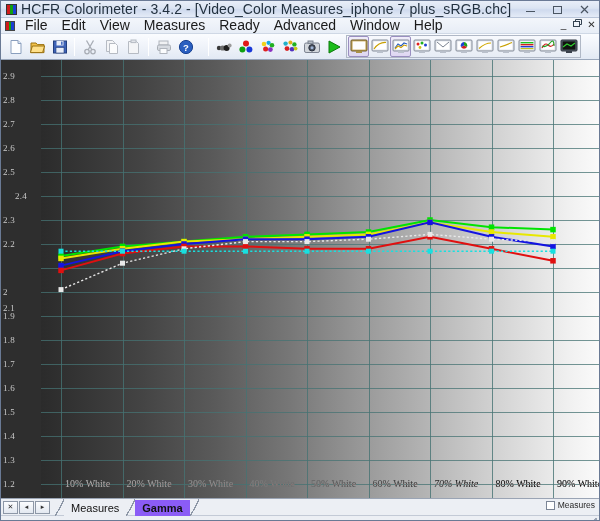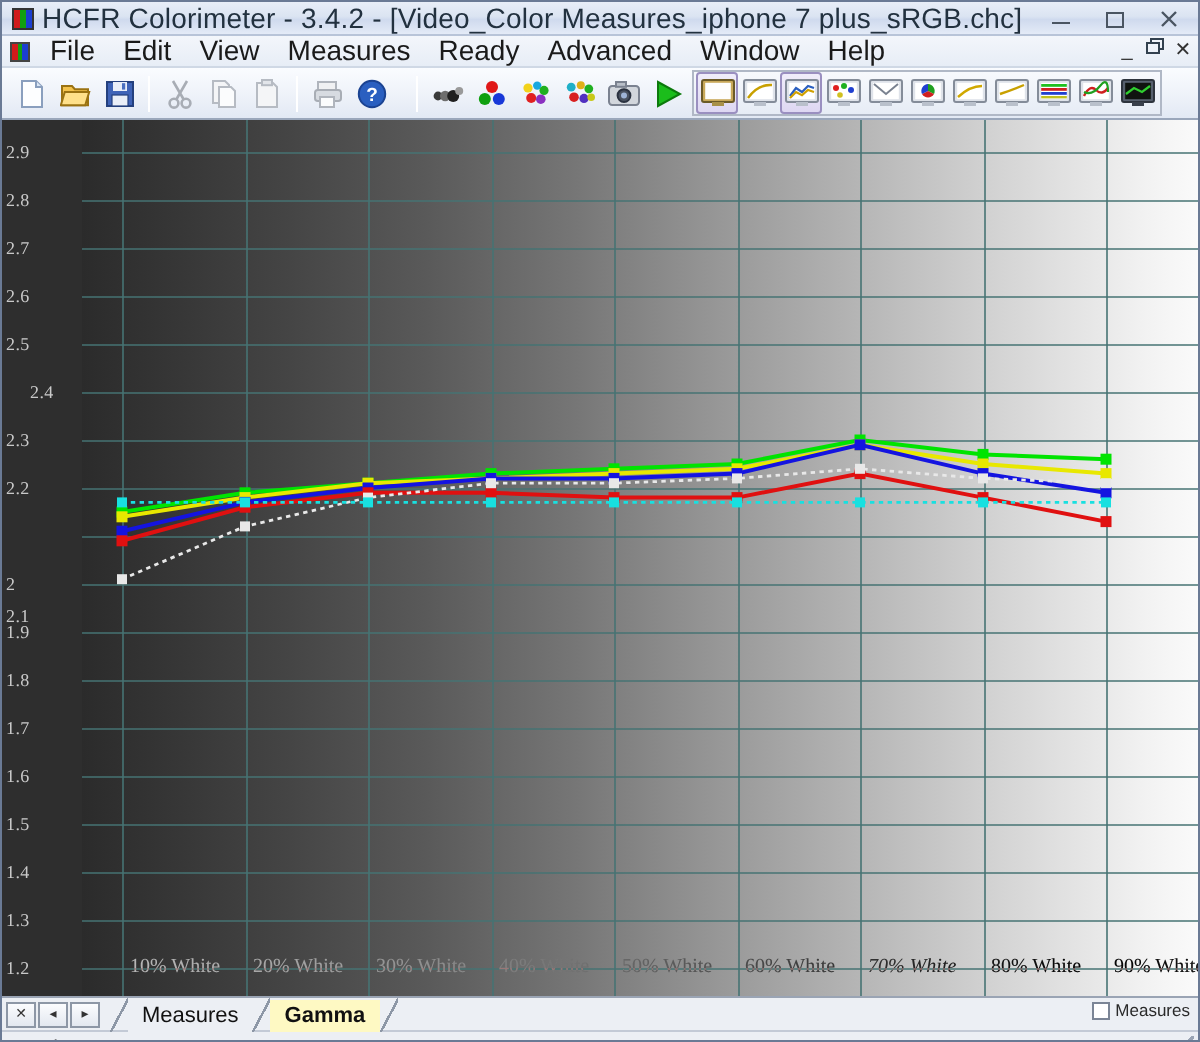--- a/index.html
+++ b/index.html
@@ -193,21 +193,21 @@
   }
   .tabs { display: flex; align-items: flex-end; margin-left: 4px; height: 17px; }
   .tab {
     font-size: 11px;
     padding: 1px 7px 0 7px;
     line-height: 15px;
     color: #111;
     position: relative;
     background: #eceff4;
   }
-  .tab.active { font-weight: bold; background: #fef9c3; }
+  .tab.active { font-weight: bold; background: #8b5cf6; }
   .tab-sl {
     width: 9px; height: 17px;
     background: linear-gradient(to bottom right, transparent 48%, #8d97a6 48%, #8d97a6 56%, transparent 56%);
   }
   .ref-box {
     position: absolute; right: 4px; top: 1px;
     display: flex; align-items: center; gap: 3px;
     font-size: 8.5px; color: #2a2a2a;
   }
   .ref-chk {

